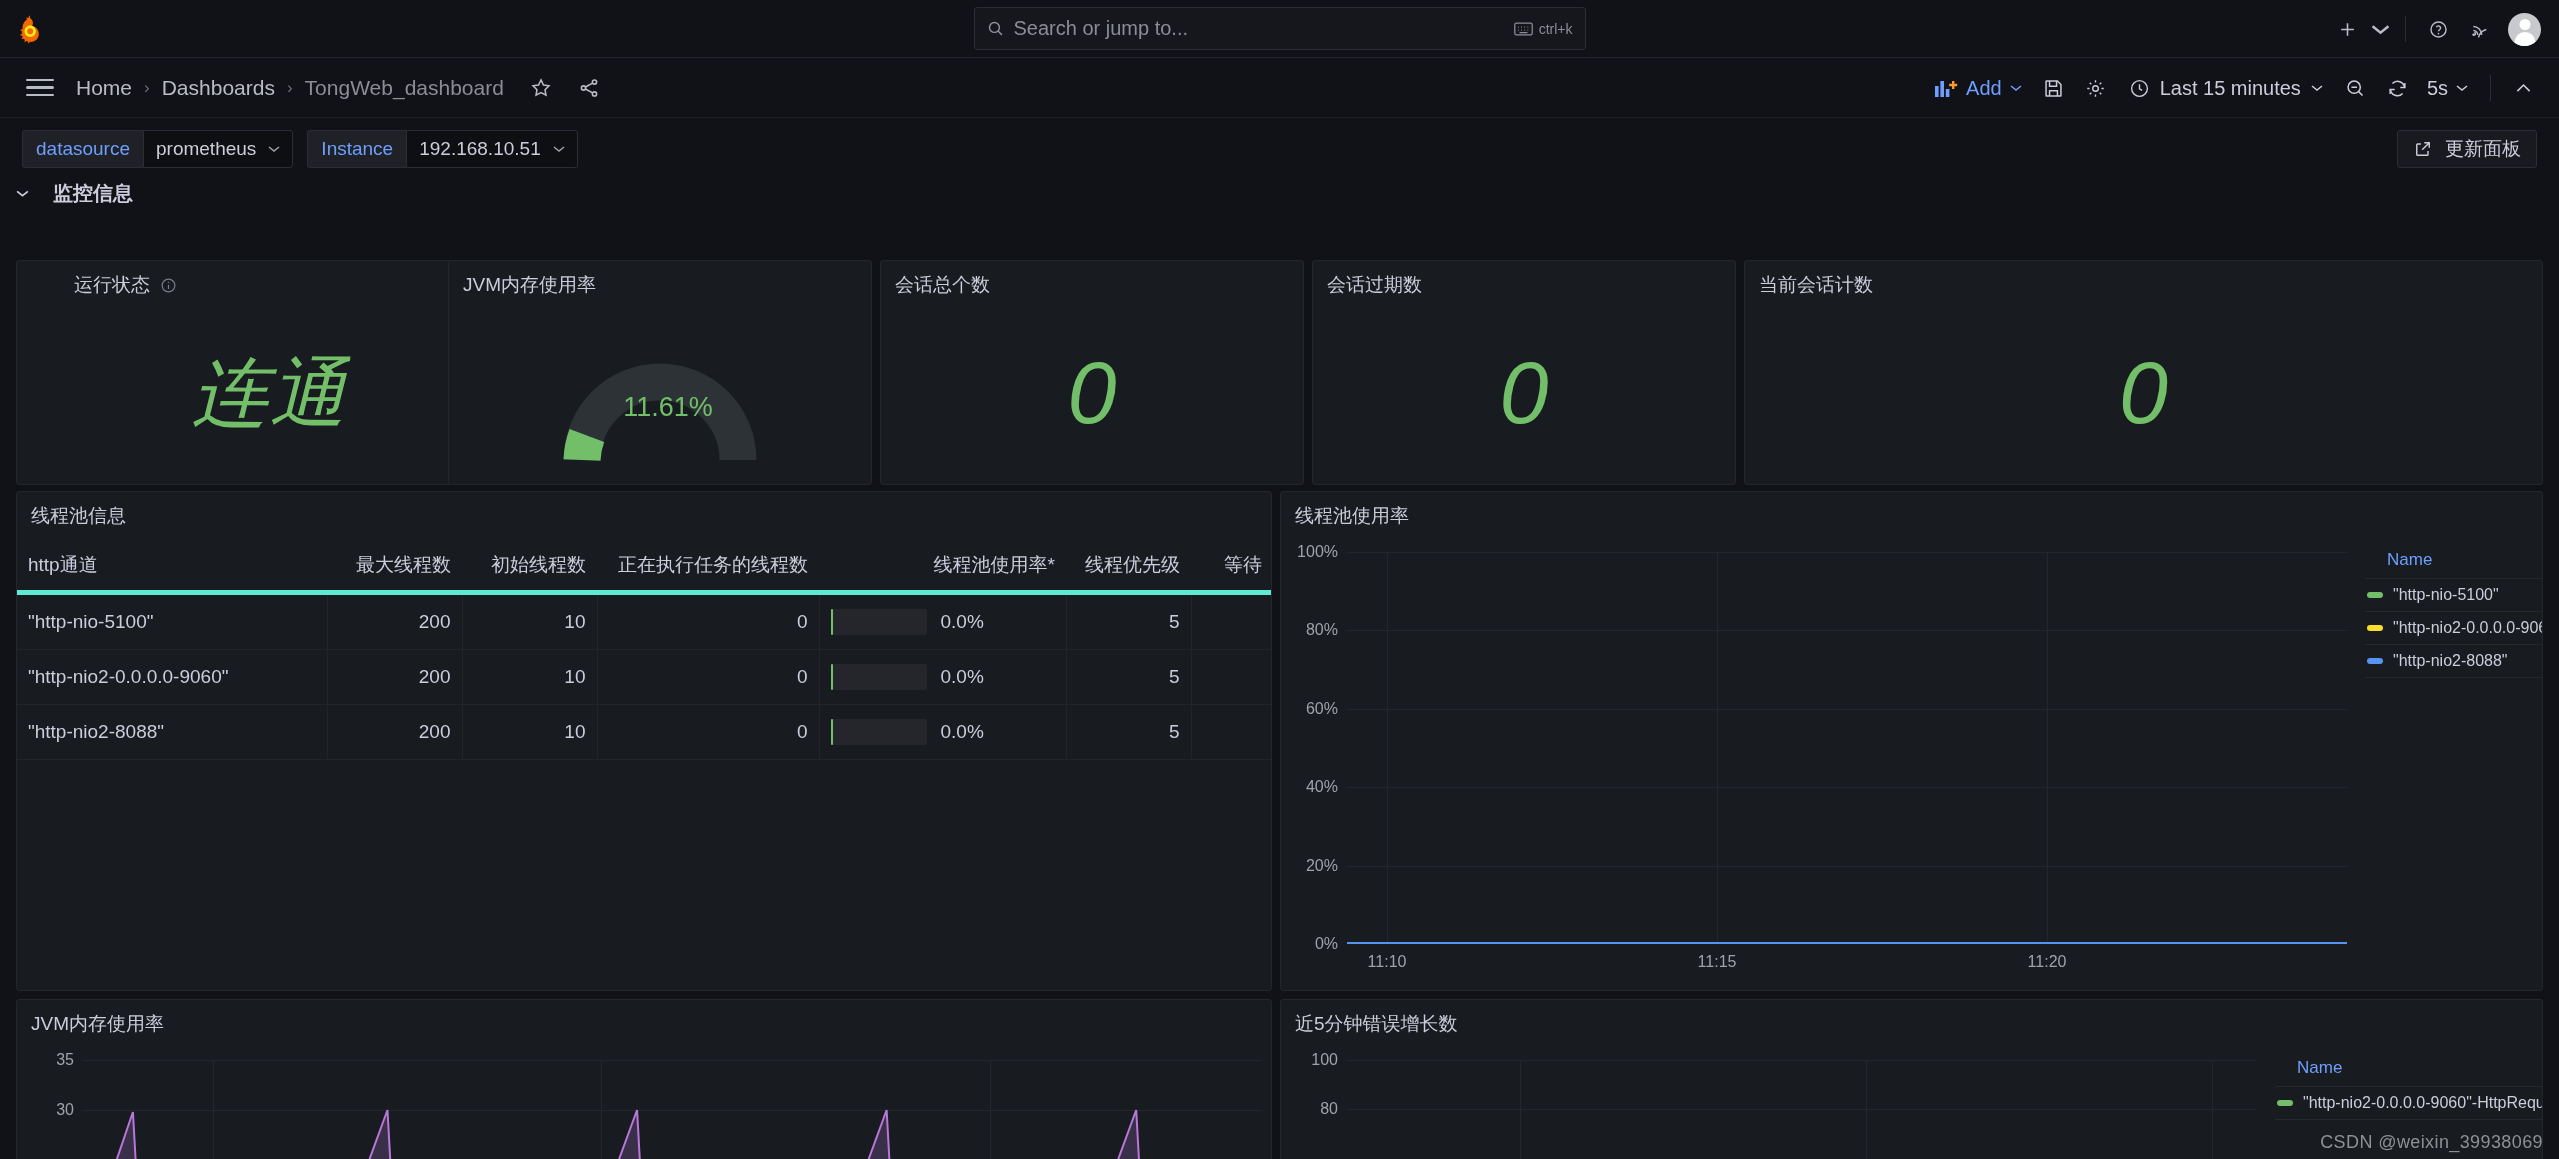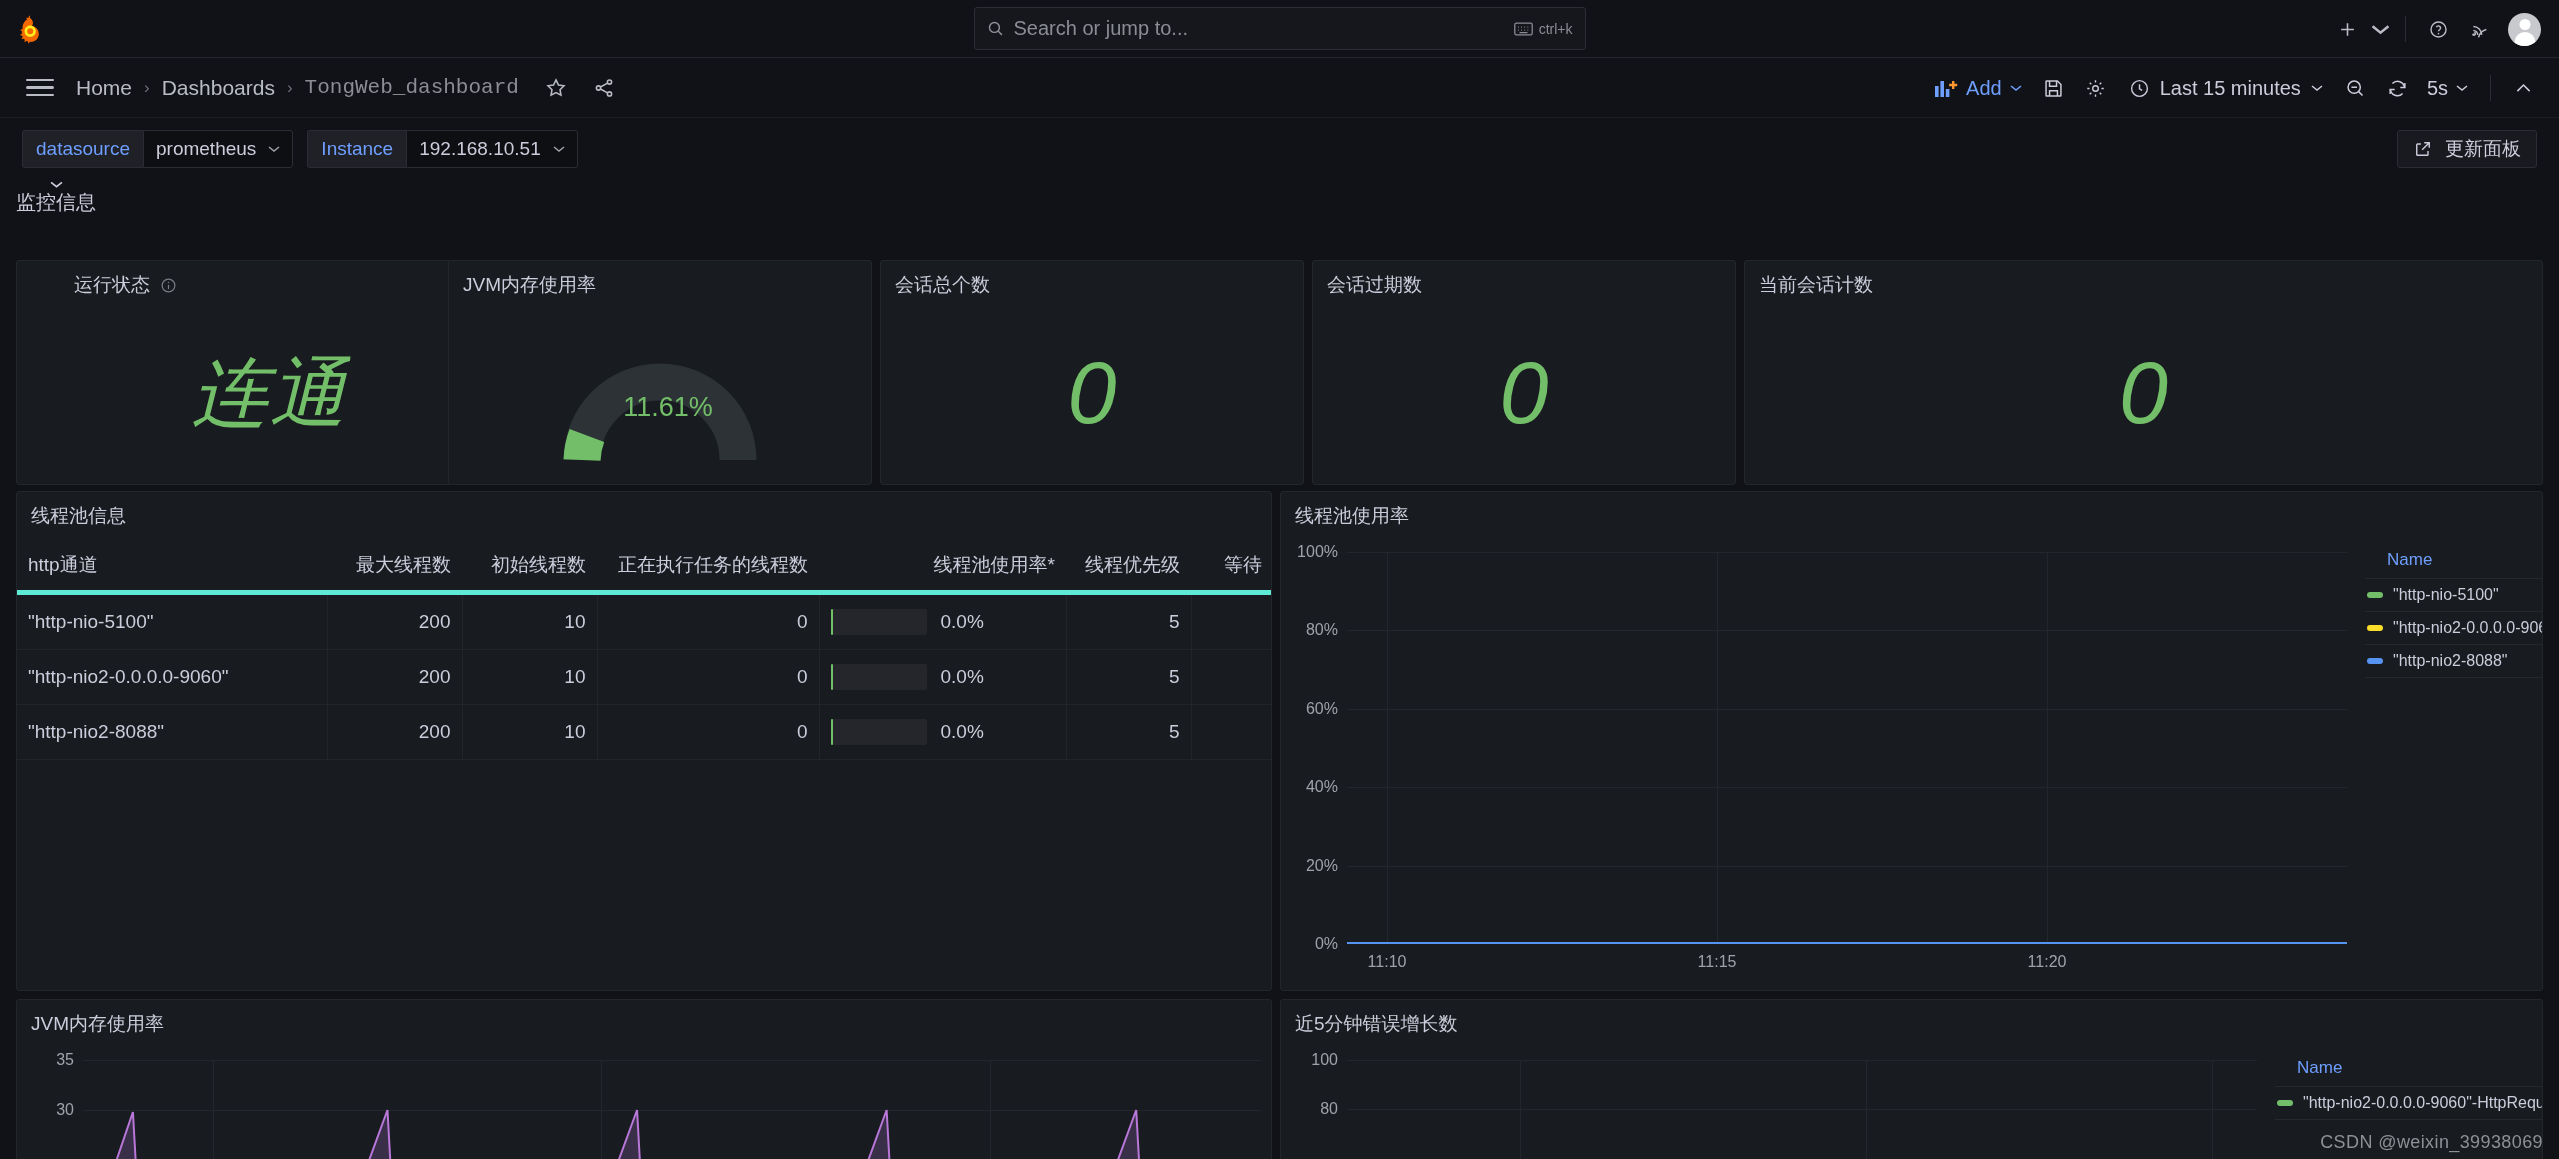--- a/index.html
+++ b/index.html
@@ -69,21 +69,21 @@
     position: absolute; top: 58px; left: 0; width: 2559px; height: 60px;
     display: flex; align-items: center;
     border-bottom: 1px solid #1c1e24;
   }
   .hamburger { margin-left: 22px; width: 36px; height: 36px; display: flex;
     flex-direction: column; justify-content: center; gap: 5px; cursor: pointer; padding: 0 4px;}
   .hamburger span { display: block; height: 2.5px; background: #b9bcc4; border-radius: 2px; }
 
   .breadcrumb { display: flex; align-items: center; font-size: 21px; margin-left: 18px; gap: 12px; }
   .crumb { color: #b9bcc4; cursor: pointer; }
-  .crumb.current { color: #8b8d94; font-family: Liberation Mono, monospace; }
+  .crumb.current { color: #8b8d94; }
   .crumb-sep { color: #6e7079; font-size: 17px; }
   .star-icon, .share-icon { margin-left: 14px; cursor: pointer; width: 22px; height: 22px; }
 
   .toolbar-right {
     position: absolute; right: 16px; top: 0; height: 60px;
     display: flex; align-items: center; gap: 2px;
   }
   .add-btn {
     display: flex; align-items: center; gap: 8px;
     color: #6e9fff; font-size: 20px; padding: 7px 10px; border-radius: 3px;
@@ -124,22 +124,22 @@
   .update-btn {
     position: absolute; right: 22px; top: 12px;
     height: 38px; display: flex; align-items: center; gap: 12px;
     padding: 0 15px; border: 1px solid #2b2d34; border-radius: 3px;
     background: #181a1f; color: #ccccdc; font-size: 19px; cursor: pointer;
   }
 
   
   .rowheader {
     position: absolute; top: 180px; left: 16px;
-    display: flex; align-items: center; gap: 0;
-    font-size: 20px; color: #ccccdc; cursor: pointer; font-weight: 400; flex-direction: column;
+    display: flex; align-items: center; gap: 24px;
+    font-size: 20px; color: #ccccdc; cursor: pointer; font-weight: 700;
   }
 
   
   .panel {
     position: absolute;
     background: #181b1f;
     border: 1px solid #23262b;
     border-radius: 3px;
     overflow: hidden;
   }

